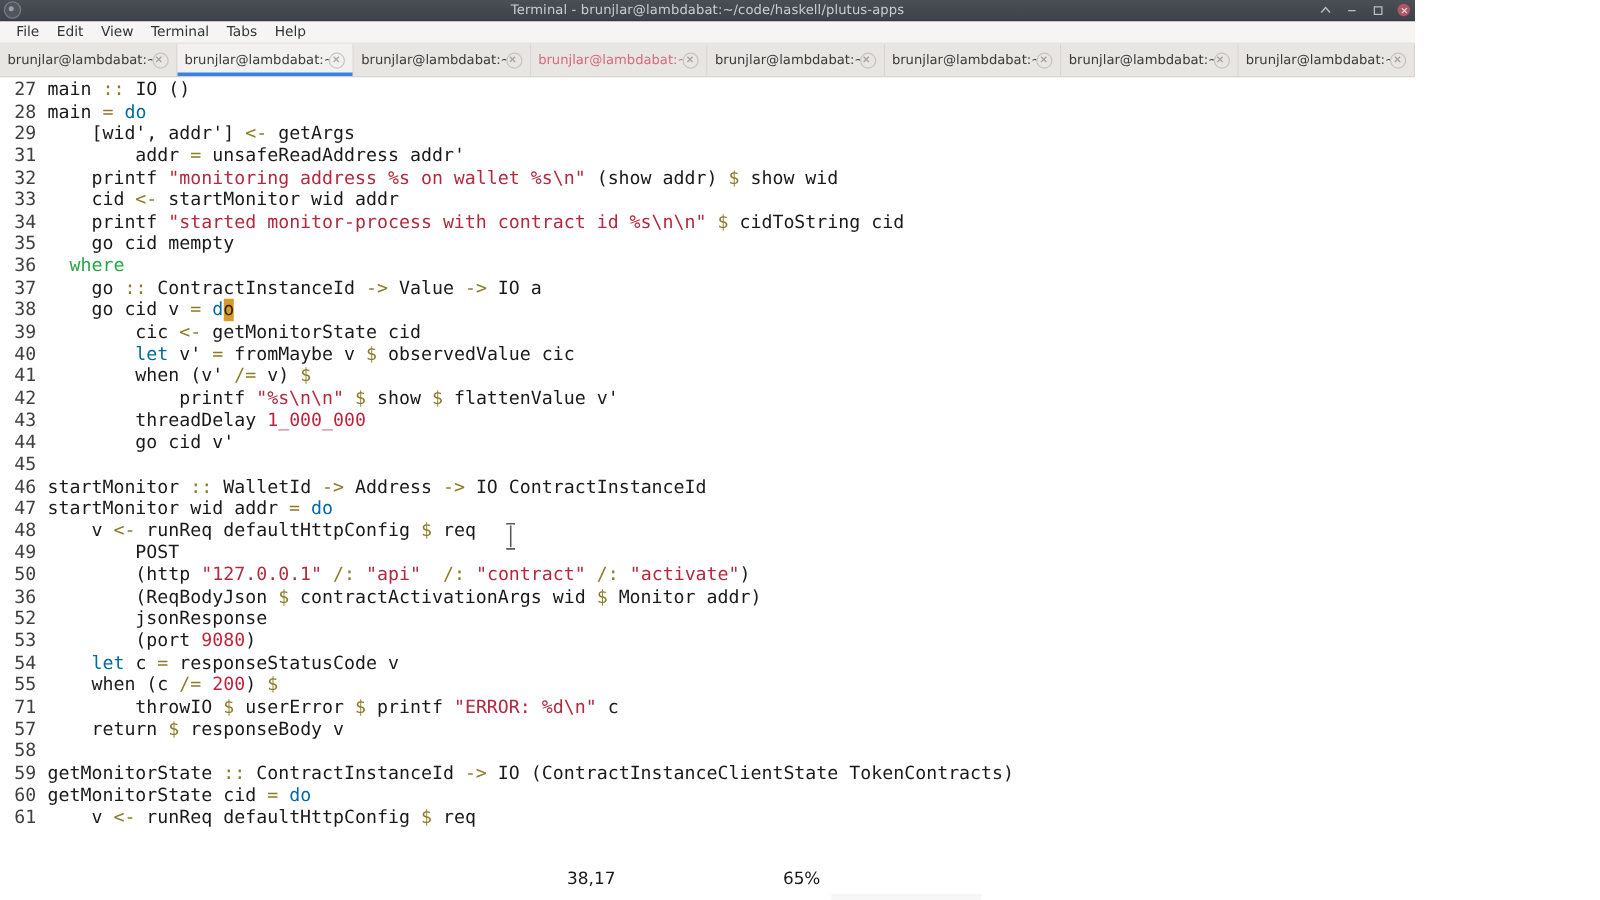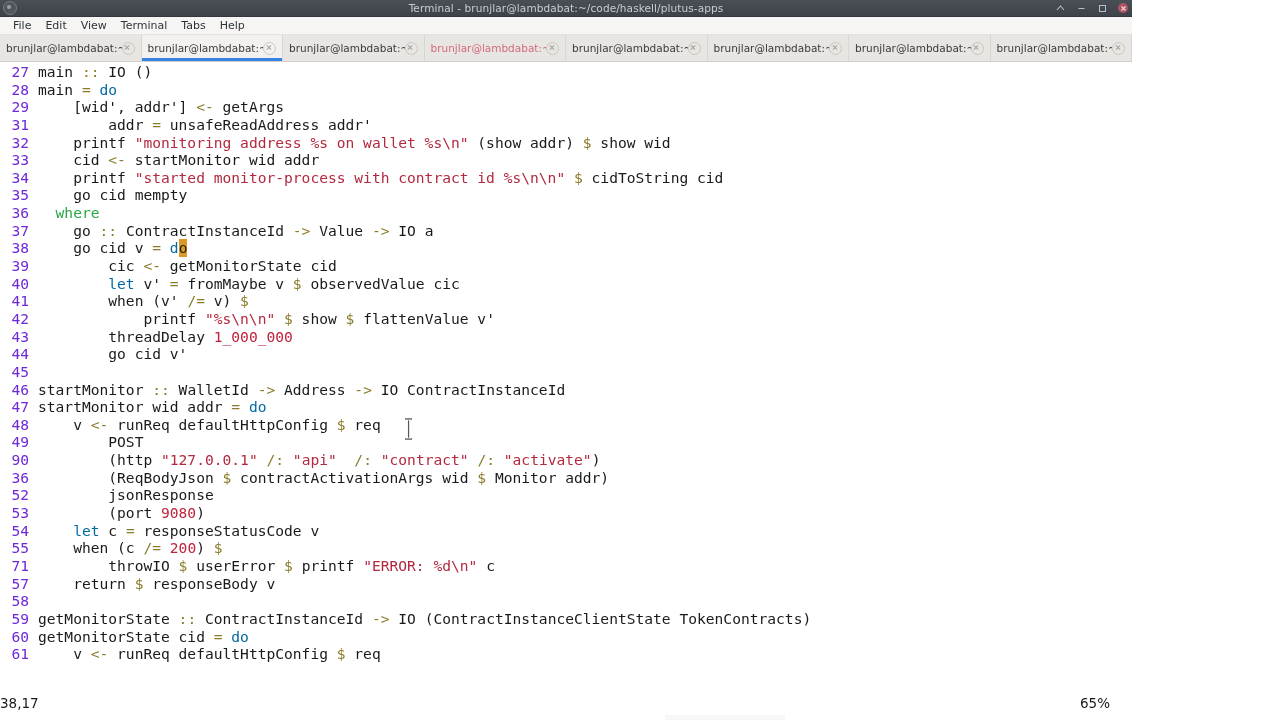--- a/index.html
+++ b/index.html
@@ -172,21 +172,21 @@
   .code-line {
     white-space: pre;
     height: 17.65px;
     display: block;
     color: #1a1a1a;
   }
   .ln {
     display: inline-block;
     width: 29px;
     text-align: right;
-    color: #6d28d9;
+    color: #404040;
     margin-right: 9px;
   }
   
   .op   { color: #8a7c28; }   
   .kw   { color: #0369a1; }   
   .wh   { color: #28a745; }   
   .str  { color: #b3293e; }   
   .num  { color: #c0223c; }   
   .cursor {
     background: #d99a2b;
@@ -204,21 +204,21 @@
     pointer-events: none;
   }
 
   
   .statusbar {
     flex: 0 0 34px;
     height: 34px;
     background: #ffffff;
     display: flex;
     align-items: center;
-    justify-content: space-between;
+    justify-content: center;
     font-family: "DejaVu Sans", sans-serif;
     font-size: 13.5px;
     color: #1a1a1a;
     padding-right: 22px;
     gap: 48px;
   }
   .status-pos { margin-right: 86px; }
   .bottom-sliver {
     position: absolute;
     left: 665px; bottom: 0;
@@ -324,21 +324,21 @@
       <div class="code-line"><span class="ln">40</span>        <span class="kw">let</span> v' <span class="op">=</span> fromMaybe v <span class="op">$</span> observedValue cic</div>
       <div class="code-line"><span class="ln">41</span>        when (v' <span class="op">/=</span> v) <span class="op">$</span></div>
       <div class="code-line"><span class="ln">42</span>            printf <span class="str">"%s\n\n"</span> <span class="op">$</span> show <span class="op">$</span> flattenValue v'</div>
       <div class="code-line"><span class="ln">43</span>        threadDelay <span class="num">1_000_000</span></div>
       <div class="code-line"><span class="ln">44</span>        go cid v'</div>
       <div class="code-line"><span class="ln">45</span></div>
       <div class="code-line"><span class="ln">46</span>startMonitor <span class="op">::</span> WalletId <span class="op">-&gt;</span> Address <span class="op">-&gt;</span> IO ContractInstanceId</div>
       <div class="code-line"><span class="ln">47</span>startMonitor wid addr <span class="op">=</span> <span class="kw">do</span></div>
       <div class="code-line"><span class="ln">48</span>    v <span class="op">&lt;-</span> runReq defaultHttpConfig <span class="op">$</span> req</div>
       <div class="code-line"><span class="ln">49</span>        POST</div>
-      <div class="code-line"><span class="ln">90</span>        (http <span class="str">"127.0.0.1"</span> <span class="op">/:</span> <span class="str">"api"</span>  <span class="op">/:</span> <span class="str">"contract"</span> <span class="op">/:</span> <span class="str">"activate"</span>)</div>
+      <div class="code-line"><span class="ln">50</span>        (http <span class="str">"127.0.0.1"</span> <span class="op">/:</span> <span class="str">"api"</span>  <span class="op">/:</span> <span class="str">"contract"</span> <span class="op">/:</span> <span class="str">"activate"</span>)</div>
       <div class="code-line"><span class="ln">36</span>        (ReqBodyJson <span class="op">$</span> contractActivationArgs wid <span class="op">$</span> Monitor addr)</div>
       <div class="code-line"><span class="ln">52</span>        jsonResponse</div>
       <div class="code-line"><span class="ln">53</span>        (port <span class="num">9080</span>)</div>
       <div class="code-line"><span class="ln">54</span>    <span class="kw">let</span> c <span class="op">=</span> responseStatusCode v</div>
       <div class="code-line"><span class="ln">55</span>    when (c <span class="op">/=</span> <span class="num">200</span>) <span class="op">$</span></div>
       <div class="code-line"><span class="ln">71</span>        throwIO <span class="op">$</span> userError <span class="op">$</span> printf <span class="str">"ERROR: %d\n"</span> c</div>
       <div class="code-line"><span class="ln">57</span>    return <span class="op">$</span> responseBody v</div>
       <div class="code-line"><span class="ln">58</span></div>
       <div class="code-line"><span class="ln">59</span>getMonitorState <span class="op">::</span> ContractInstanceId <span class="op">-&gt;</span> IO (ContractInstanceClientState TokenContracts)</div>
       <div class="code-line"><span class="ln">60</span>getMonitorState cid <span class="op">=</span> <span class="kw">do</span></div>

